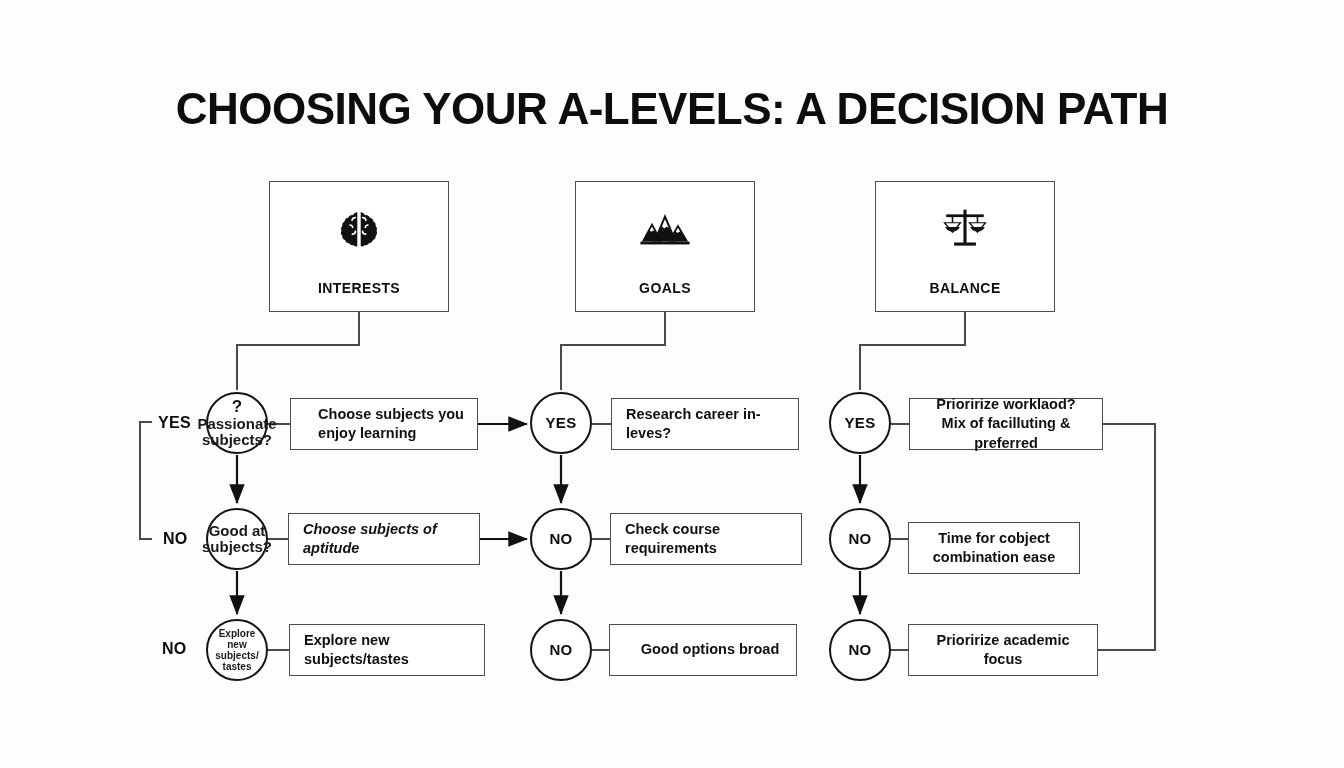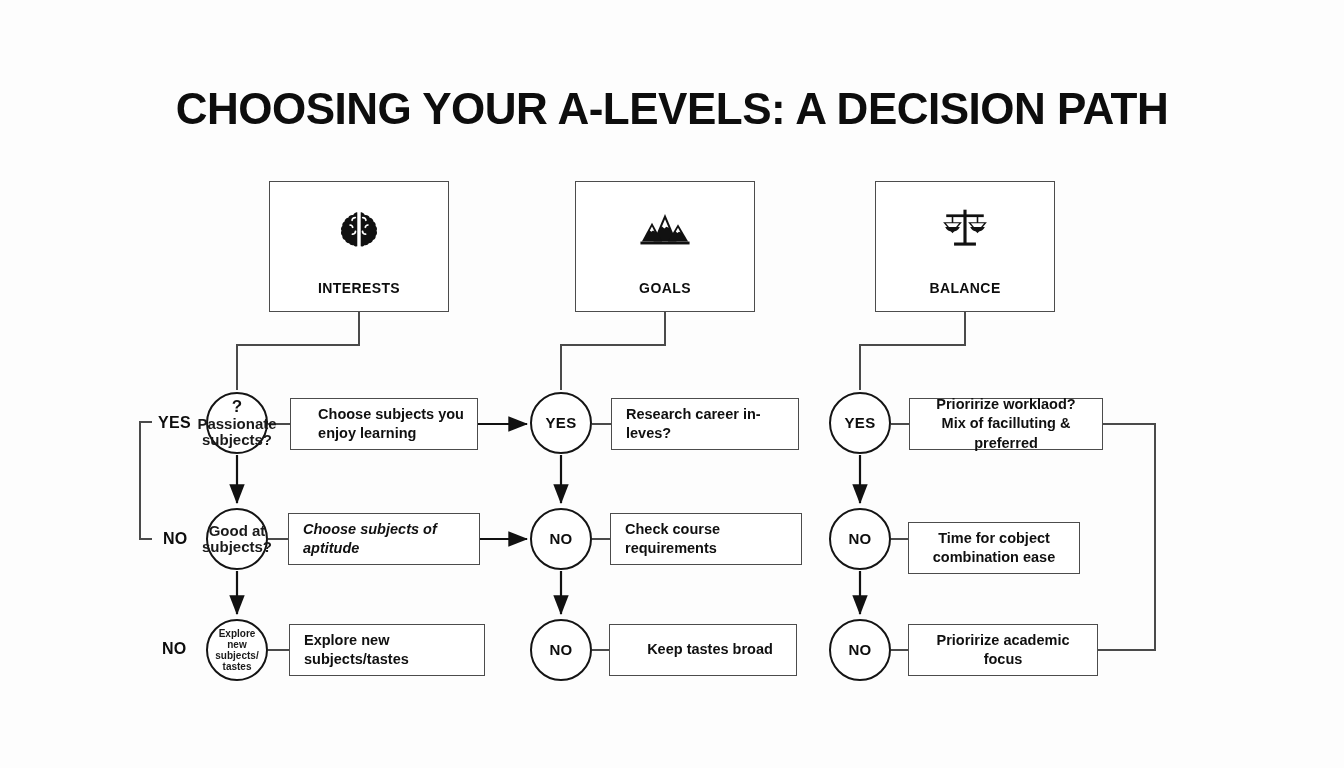--- a/index.html
+++ b/index.html
@@ -294,21 +294,21 @@
     <span class="c-big">NO</span>
   </div>
   <div class="action-box left-align" style="left:610px; top:513px; width:192px; height:52px;">
     <div>Check course requirements</div>
   </div>
 
   <div class="node-circle" style="left:530px; top:619px;">
     <span class="c-big">NO</span>
   </div>
   <div class="action-box left-align" style="left:609px; top:624px; width:188px; height:52px;">
-    <div>Keep tastes broad</div>
+    <div>Good options broad</div>
   </div>
 
   <div class="node-circle" style="left:829px; top:392px;">
     <span class="c-big">YES</span>
   </div>
   <div class="action-box center-align" style="left:909px; top:398px; width:194px; height:52px;">
     <div>
       <div>Prioririze worklaod?</div>
       <div>Mix of facilluting &amp; preferred</div>
     </div>

